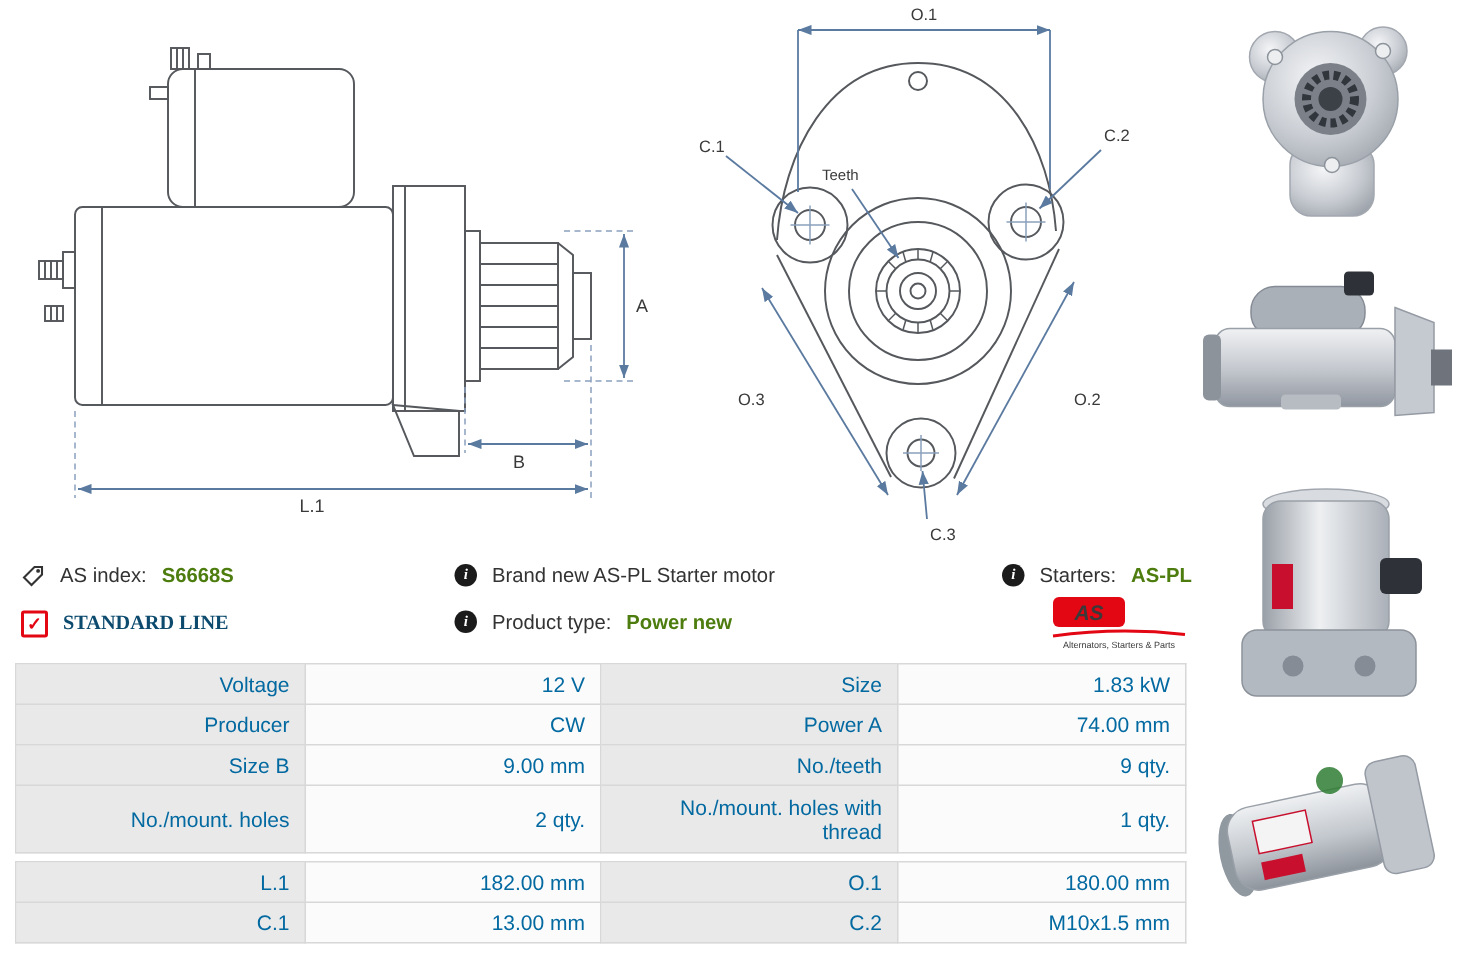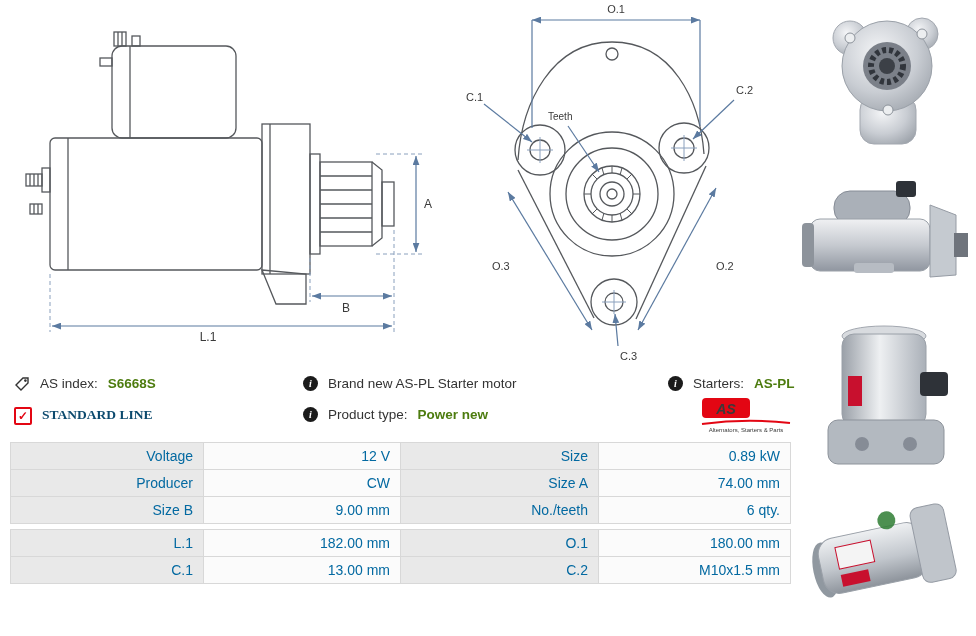--- a/index.html
+++ b/index.html
@@ -292,33 +292,39 @@
           <col style="width:193px">
           <col style="width:197px">
           <col style="width:198px">
           <col style="width:192px">
         </colgroup>
       <tbody>
           <tr class="r-std">
         <td class="lbl">Voltage</td>
         <td class="val">12 V</td>
         <td class="lbl">Size</td>
-        <td class="val">0.89 kW</td>
+        <td class="val">1.83 kW</td>
       </tr>
       <tr class="r-std">
         <td class="lbl">Producer</td>
         <td class="val">CW</td>
-        <td class="lbl">Size A</td>
+        <td class="lbl">Power A</td>
         <td class="val">74.00 mm</td>
       </tr>
       <tr class="r-std">
         <td class="lbl">Size B</td>
         <td class="val">9.00 mm</td>
         <td class="lbl">No./teeth</td>
-        <td class="val">6 qty.</td>
+        <td class="val">9 qty.</td>
+      </tr>
+      <tr class="r-tall">
+        <td class="lbl">No./mount. holes</td>
+        <td class="val">2 qty.</td>
+        <td class="lbl">No./mount. holes with thread</td>
+        <td class="val">1 qty.</td>
       </tr>
     </tbody>
       </table>
     <table class="spec-t block2">
       <colgroup>
           <col style="width:193px">
           <col style="width:197px">
           <col style="width:198px">
           <col style="width:192px">
         </colgroup>

